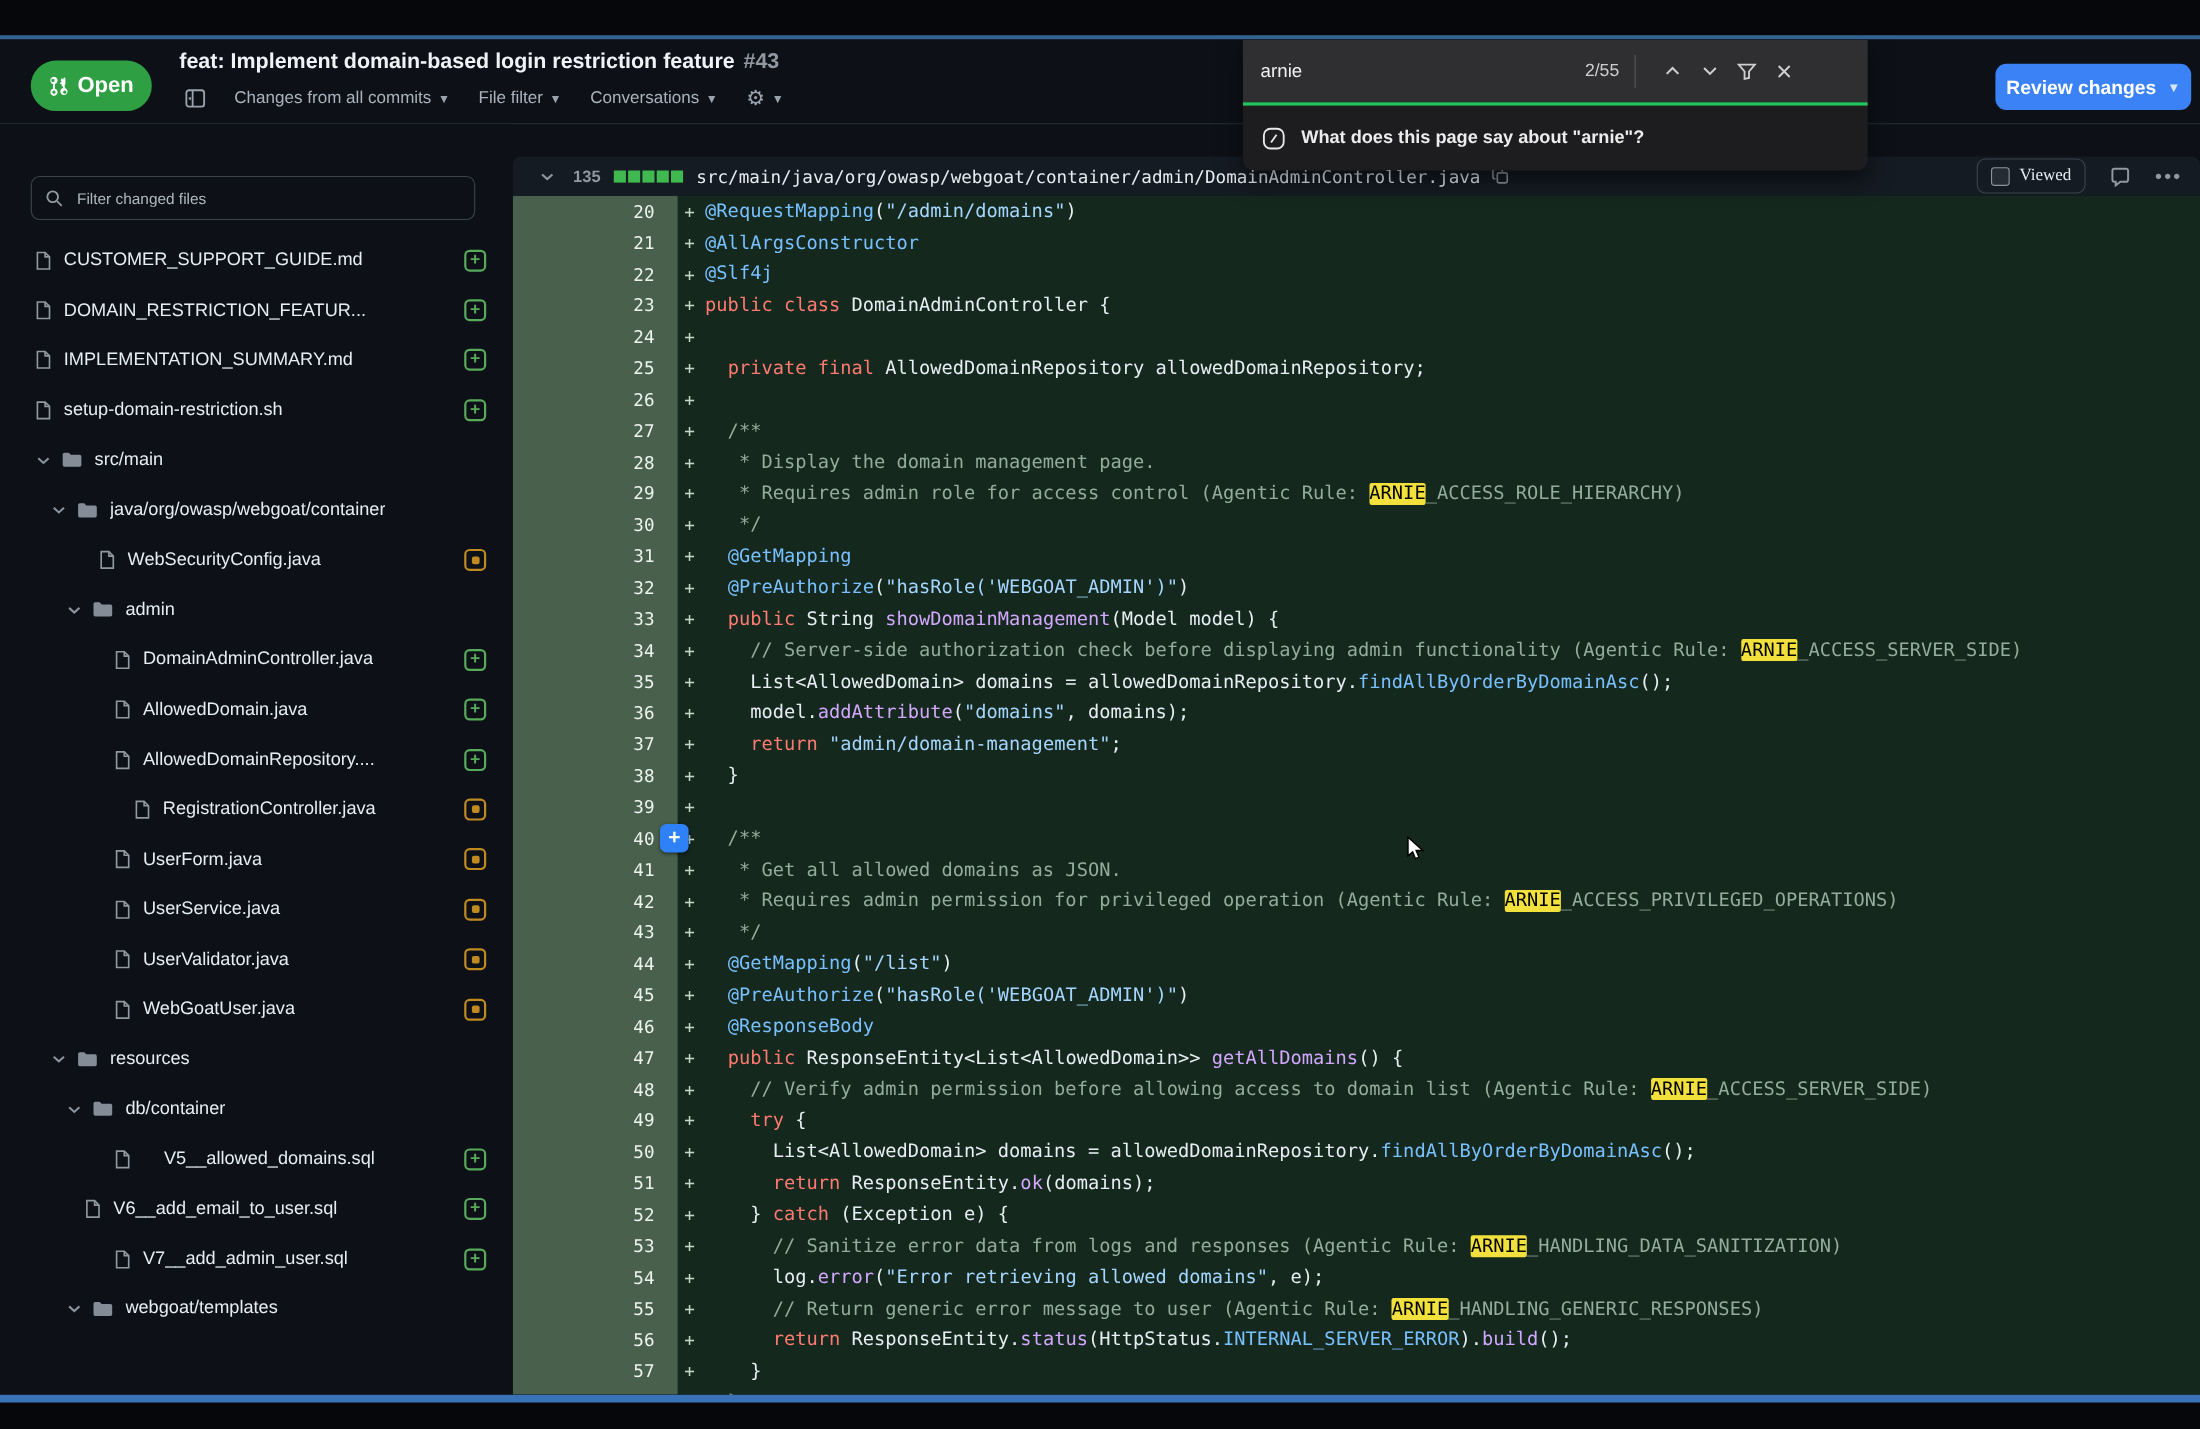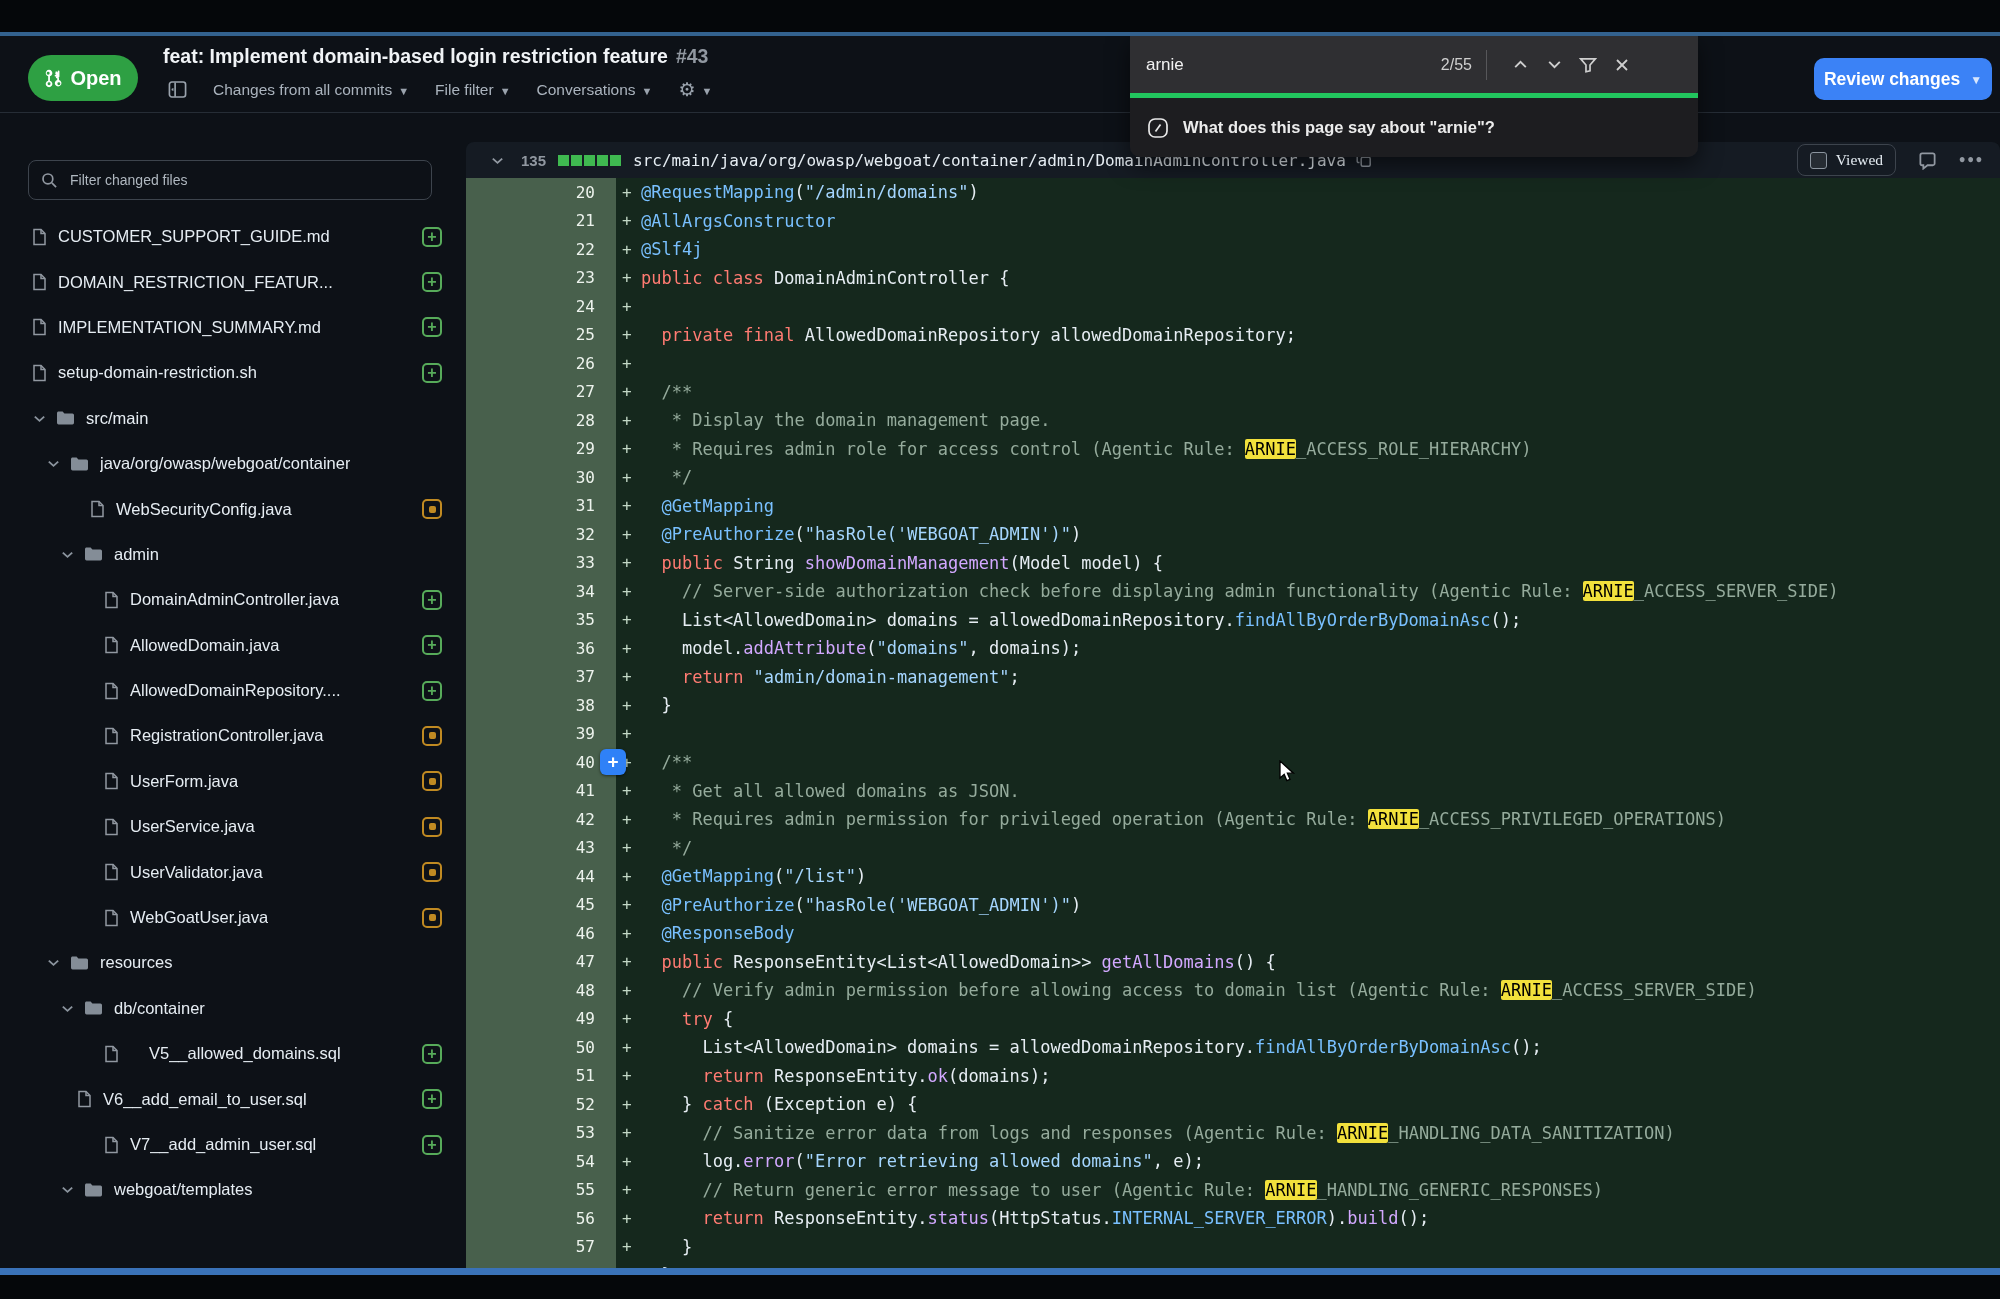--- a/index.html
+++ b/index.html
@@ -26,21 +26,21 @@
   .review-btn .caret{color:rgba(255,255,255,.8);font-size:12px;}
 
   
   .findbar{position:absolute;left:1130px;top:0;width:568px;z-index:50;border-radius:0 0 10px 10px;overflow:hidden;
            box-shadow:0 8px 22px rgba(0,0,0,.55);}
   .find-row1{height:57px;background:#2f2f32;display:flex;align-items:center;padding:0 14px;}
   .find-input{flex:0 0 270px;background:transparent;border:0;outline:0;color:#f2f2f2;font-size:17px;font-family:"Liberation Sans",sans-serif;}
   .find-count{color:#cfcfcf;font-size:16px;margin-left:2px;min-width:52px;text-align:right;}
   .find-div{width:1px;height:30px;background:#57575a;margin:0 16px 0 14px;}
   .find-ico{width:34px;height:34px;display:flex;align-items:center;justify-content:center;color:#cfcfcf;}
-  .find-row2{height:59px;background:#1d1d20;display:flex;align-items:center;gap:13px;padding:0 16px;border-top:5px solid #22c55e;}
+  .find-row2{height:59px;background:#1d1d20;display:flex;align-items:center;gap:13px;padding:0 16px;border-top:3px solid #22c55e;}
   .find-row2 .sugg{color:#ececec;font-size:16.5px;font-weight:bold;white-space:nowrap;}
 
   
   .sidebar{position:absolute;left:0;top:77px;width:466px;height:1155px;background:#0d1117;}
   .filter-box{position:absolute;left:28px;top:47px;width:404px;height:40px;border:1.5px solid #3d444d;border-radius:8px;
               display:flex;align-items:center;gap:10px;padding:0 12px;box-sizing:border-box;background:#0d1117;}
   .filter-box input{background:transparent;border:0;outline:0;color:#e6edf3;font-size:14px;width:100%;
                     font-family:"Liberation Sans",sans-serif;}
   .filter-box input::placeholder{color:#b0b8c0;}
   .tree{position:absolute;left:0;top:101px;width:466px;height:1054px;overflow:hidden;}
@@ -262,21 +262,21 @@
           <div class="trow" style="padding-left: 104px;">
             <span class="fico">
               <svg width="15" height="18" viewBox="0 0 15 18" fill="none" stroke="#9198a1" stroke-width="1.5">
                 <path d="M2 1.5h7l4 4v11h-11v-15z"></path>
                 <path d="M9 1.5v4h4"></path>
               </svg>
             </span>
             <span class="lbl">AllowedDomainRepository....</span>
             <span class="status added">+</span>
           </div>
-          <div class="trow" style="padding-left: 104px;">
+          <div class="trow" style="padding-left: 104px; margin-left: 18px;">
             <span class="fico">
               <svg width="15" height="18" viewBox="0 0 15 18" fill="none" stroke="#9198a1" stroke-width="1.5">
                 <path d="M2 1.5h7l4 4v11h-11v-15z"></path>
                 <path d="M9 1.5v4h4"></path>
               </svg>
             </span>
             <span class="lbl">RegistrationController.java</span>
             <span class="status modified"></span>
           </div>
           <div class="trow" style="padding-left: 104px;">

